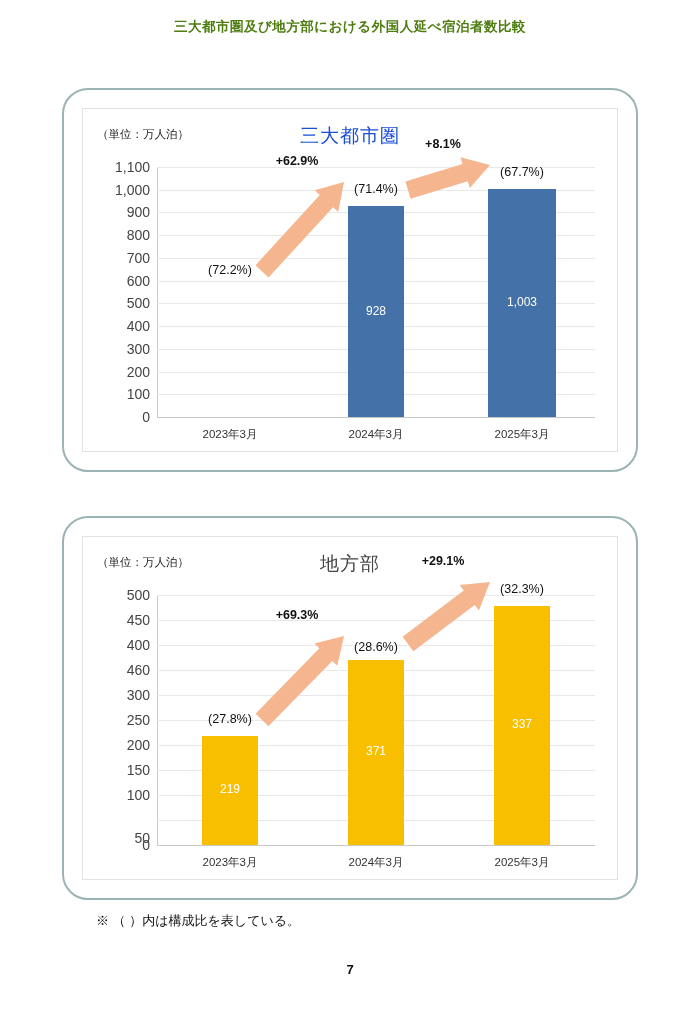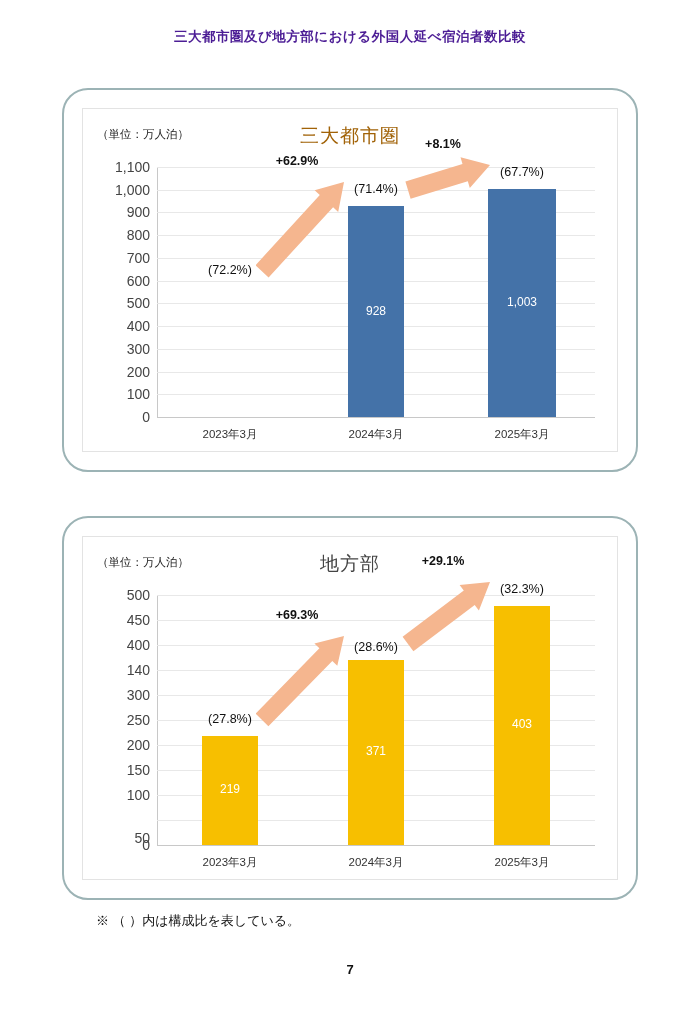--- a/index.html
+++ b/index.html
@@ -13,22 +13,22 @@
     font-family: "Liberation Sans", sans-serif;
     color: #000000;
     position: relative;
     overflow: hidden;
   }
   .page-title {
     text-align: center;
     font-size: 13.5px;
     font-weight: bold;
     letter-spacing: 0.5px;
-    margin-top: 28px;
-    color: #4c1d95;
+    margin-top: 18px;
+    color: #4d7c0f;
   }
   .panel {
     position: absolute;
     left: 62px;
     width: 576px;
     border: 2px solid #9cb3b5;
     border-radius: 26px;
     background: #ffffff;
     box-sizing: border-box;
   }
@@ -52,21 +52,21 @@
     font-size: 11.5px;
     color: #222;
     white-space: nowrap;
   }
   .chart-title {
     position: absolute;
     width: 100%;
     text-align: center;
     top: 14px;
     font-size: 19px;
-    color: #a16207;
+    color: #1d4ed8;
     letter-spacing: 1px;
   }
   .chart-title.gray { color: #444; }
 
   
   .plot {
     position: absolute;
     left: 74px;
     right: 22px;
     top: 58px;
@@ -238,42 +238,42 @@
         <div class="ytick" style="top: 200px;">100</div>
         <div class="gridline" style="top: 175px;"></div>
         <div class="ytick" style="top: 175px;">150</div>
         <div class="gridline" style="top: 150px;"></div>
         <div class="ytick" style="top: 150px;">200</div>
         <div class="gridline" style="top: 125px;"></div>
         <div class="ytick" style="top: 125px;">250</div>
         <div class="gridline" style="top: 100px;"></div>
         <div class="ytick" style="top: 100px;">300</div>
         <div class="gridline" style="top: 75px;"></div>
-        <div class="ytick" style="top: 75px;">140</div>
+        <div class="ytick" style="top: 75px;">460</div>
         <div class="gridline" style="top: 50px;"></div>
         <div class="ytick" style="top: 50px;">400</div>
         <div class="gridline" style="top: 25px;"></div>
         <div class="ytick" style="top: 25px;">450</div>
         <div class="gridline" style="top: 0px;"></div>
         <div class="ytick" style="top: 0px;">500</div>
         <div class="bar" style="left: 73px; height: 109.5px; width: 56px;">
           <div class="fill" style="background: rgb(247, 191, 0);"></div>
           <div class="val" style="top: 46.75px;">219</div>
         </div>
         <div class="pct" style="left: 73px; top: 116.5px;">(27.8%)</div>
         <div class="xtick" style="left: 73px; top: 260px;">2023年3月</div>
         <div class="bar" style="left: 219px; height: 185.5px; width: 56px; text-decoration: underline;">
           <div class="fill" style="background: rgb(247, 191, 0);"></div>
           <div class="val" style="top: 84.75px;">371</div>
         </div>
         <div class="pct" style="left: 219px; top: 45px;">(28.6%)</div>
         <div class="xtick" style="left: 219px; top: 260px;">2024年3月</div>
         <div class="bar" style="left: 365px; height: 239.5px; width: 56px;">
           <div class="fill" style="background: rgb(247, 191, 0);"></div>
-          <div class="val" style="top: 111.75px;">403</div>
+          <div class="val" style="top: 111.75px;">337</div>
         </div>
         <div class="pct" style="left: 365px; top: -13.5px;">(32.3%)</div>
         <div class="xtick" style="left: 365px; top: 260px;">2025年3月</div>
         <svg class="arrow" width="106" height="132" style="left: 99px; top: 16.5px;">
           <polygon points="12.4,114.3 76.3,48.9 81.3,53.8 88.0,24.0 58.4,31.4 63.4,36.3 -0.4,101.7" fill="#f5b68f"></polygon>
         </svg>
         <div class="growth" style="left: 140px; top: 12.5px;">+69.3%</div>
         <svg class="arrow" width="106" height="110" style="left: 245px; top: -37.5px;">
           <polygon points="11.4,93.2 72.7,46.9 76.9,52.4 88.0,24.0 57.6,26.9 61.8,32.5 0.6,78.8" fill="#f5b68f"></polygon>
         </svg>

